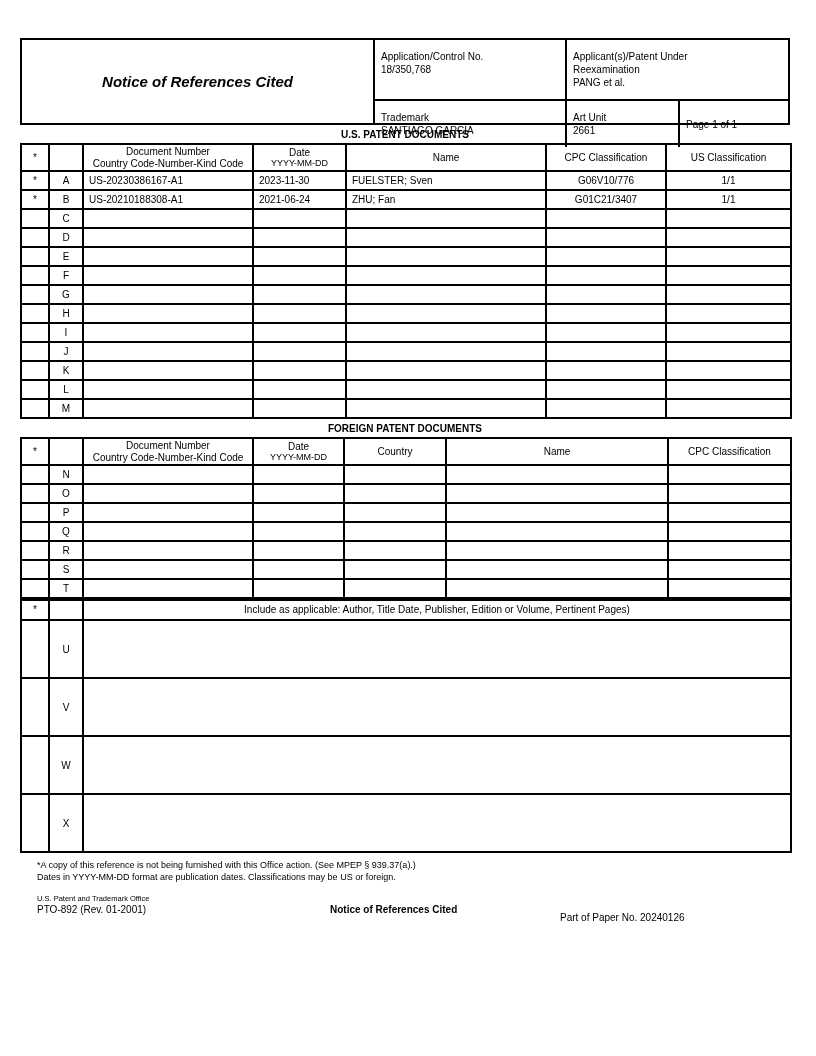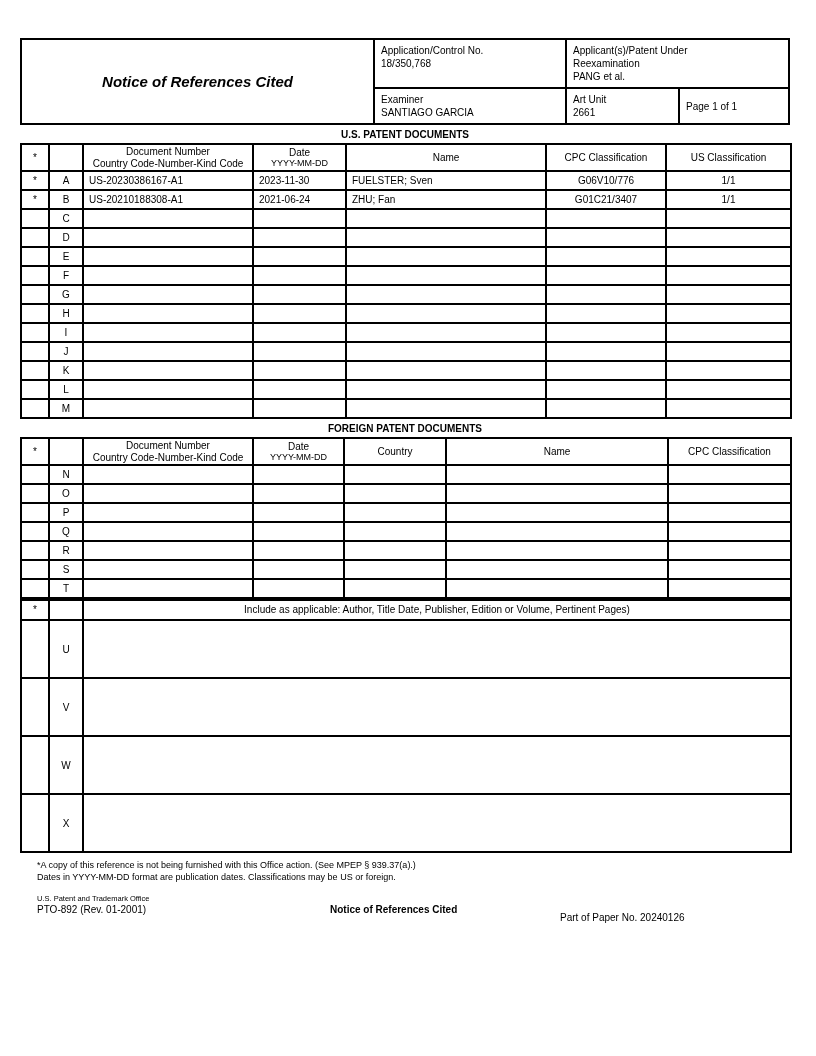--- a/index.html
+++ b/index.html
@@ -27,21 +27,21 @@
     border-right: 2px solid #000;
     display: flex; align-items: center; justify-content: center;
   }
   .form-title {
     font-weight: bold; font-style: italic;
     font-size: 15px;
   }
   .header-right { flex: 1; display: flex; flex-direction: column; }
   .hr-top { display: flex; border-bottom: 2px solid #000; flex: 1; }
   .hr-bottom { display: flex; flex: 1; }
-  .hcell { padding: 4px 6px; font-size: 10px; line-height: 1.3; }
+  .hcell { padding: 10px 6px; font-size: 10px; line-height: 1.3; }
   .cell-app { width: 192px; border-right: 2px solid #000; }
   .cell-applicant { flex: 1; }
   .cell-applicant .label { width: 132px; }
   .cell-examiner { width: 192px; border-right: 2px solid #000; }
   .cell-artunit { width: 113px; border-right: 2px solid #000; }
   .cell-page { flex: 1; display: flex; align-items: center; }
 
   
   .section-title {
     width: 770px; text-align: center;
@@ -92,21 +92,21 @@
           <div class="label">Application/Control No.</div>
           <div class="value">18/350,768</div>
         </div>
         <div class="hcell cell-applicant">
           <div class="label">Applicant(s)/Patent Under Reexamination</div>
           <div class="value">PANG et al.</div>
         </div>
       </div>
       <div class="hr-bottom">
         <div class="hcell cell-examiner">
-          <div class="label">Examiner</div>
+          <div class="label">Trademark</div>
           <div class="value">SANTIAGO GARCIA</div>
         </div>
         <div class="hcell cell-artunit">
           <div class="label">Art Unit</div>
           <div class="value">2661</div>
         </div>
         <div class="hcell cell-page">
           <span>Page 1 of 1</span>
         </div>
       </div>

